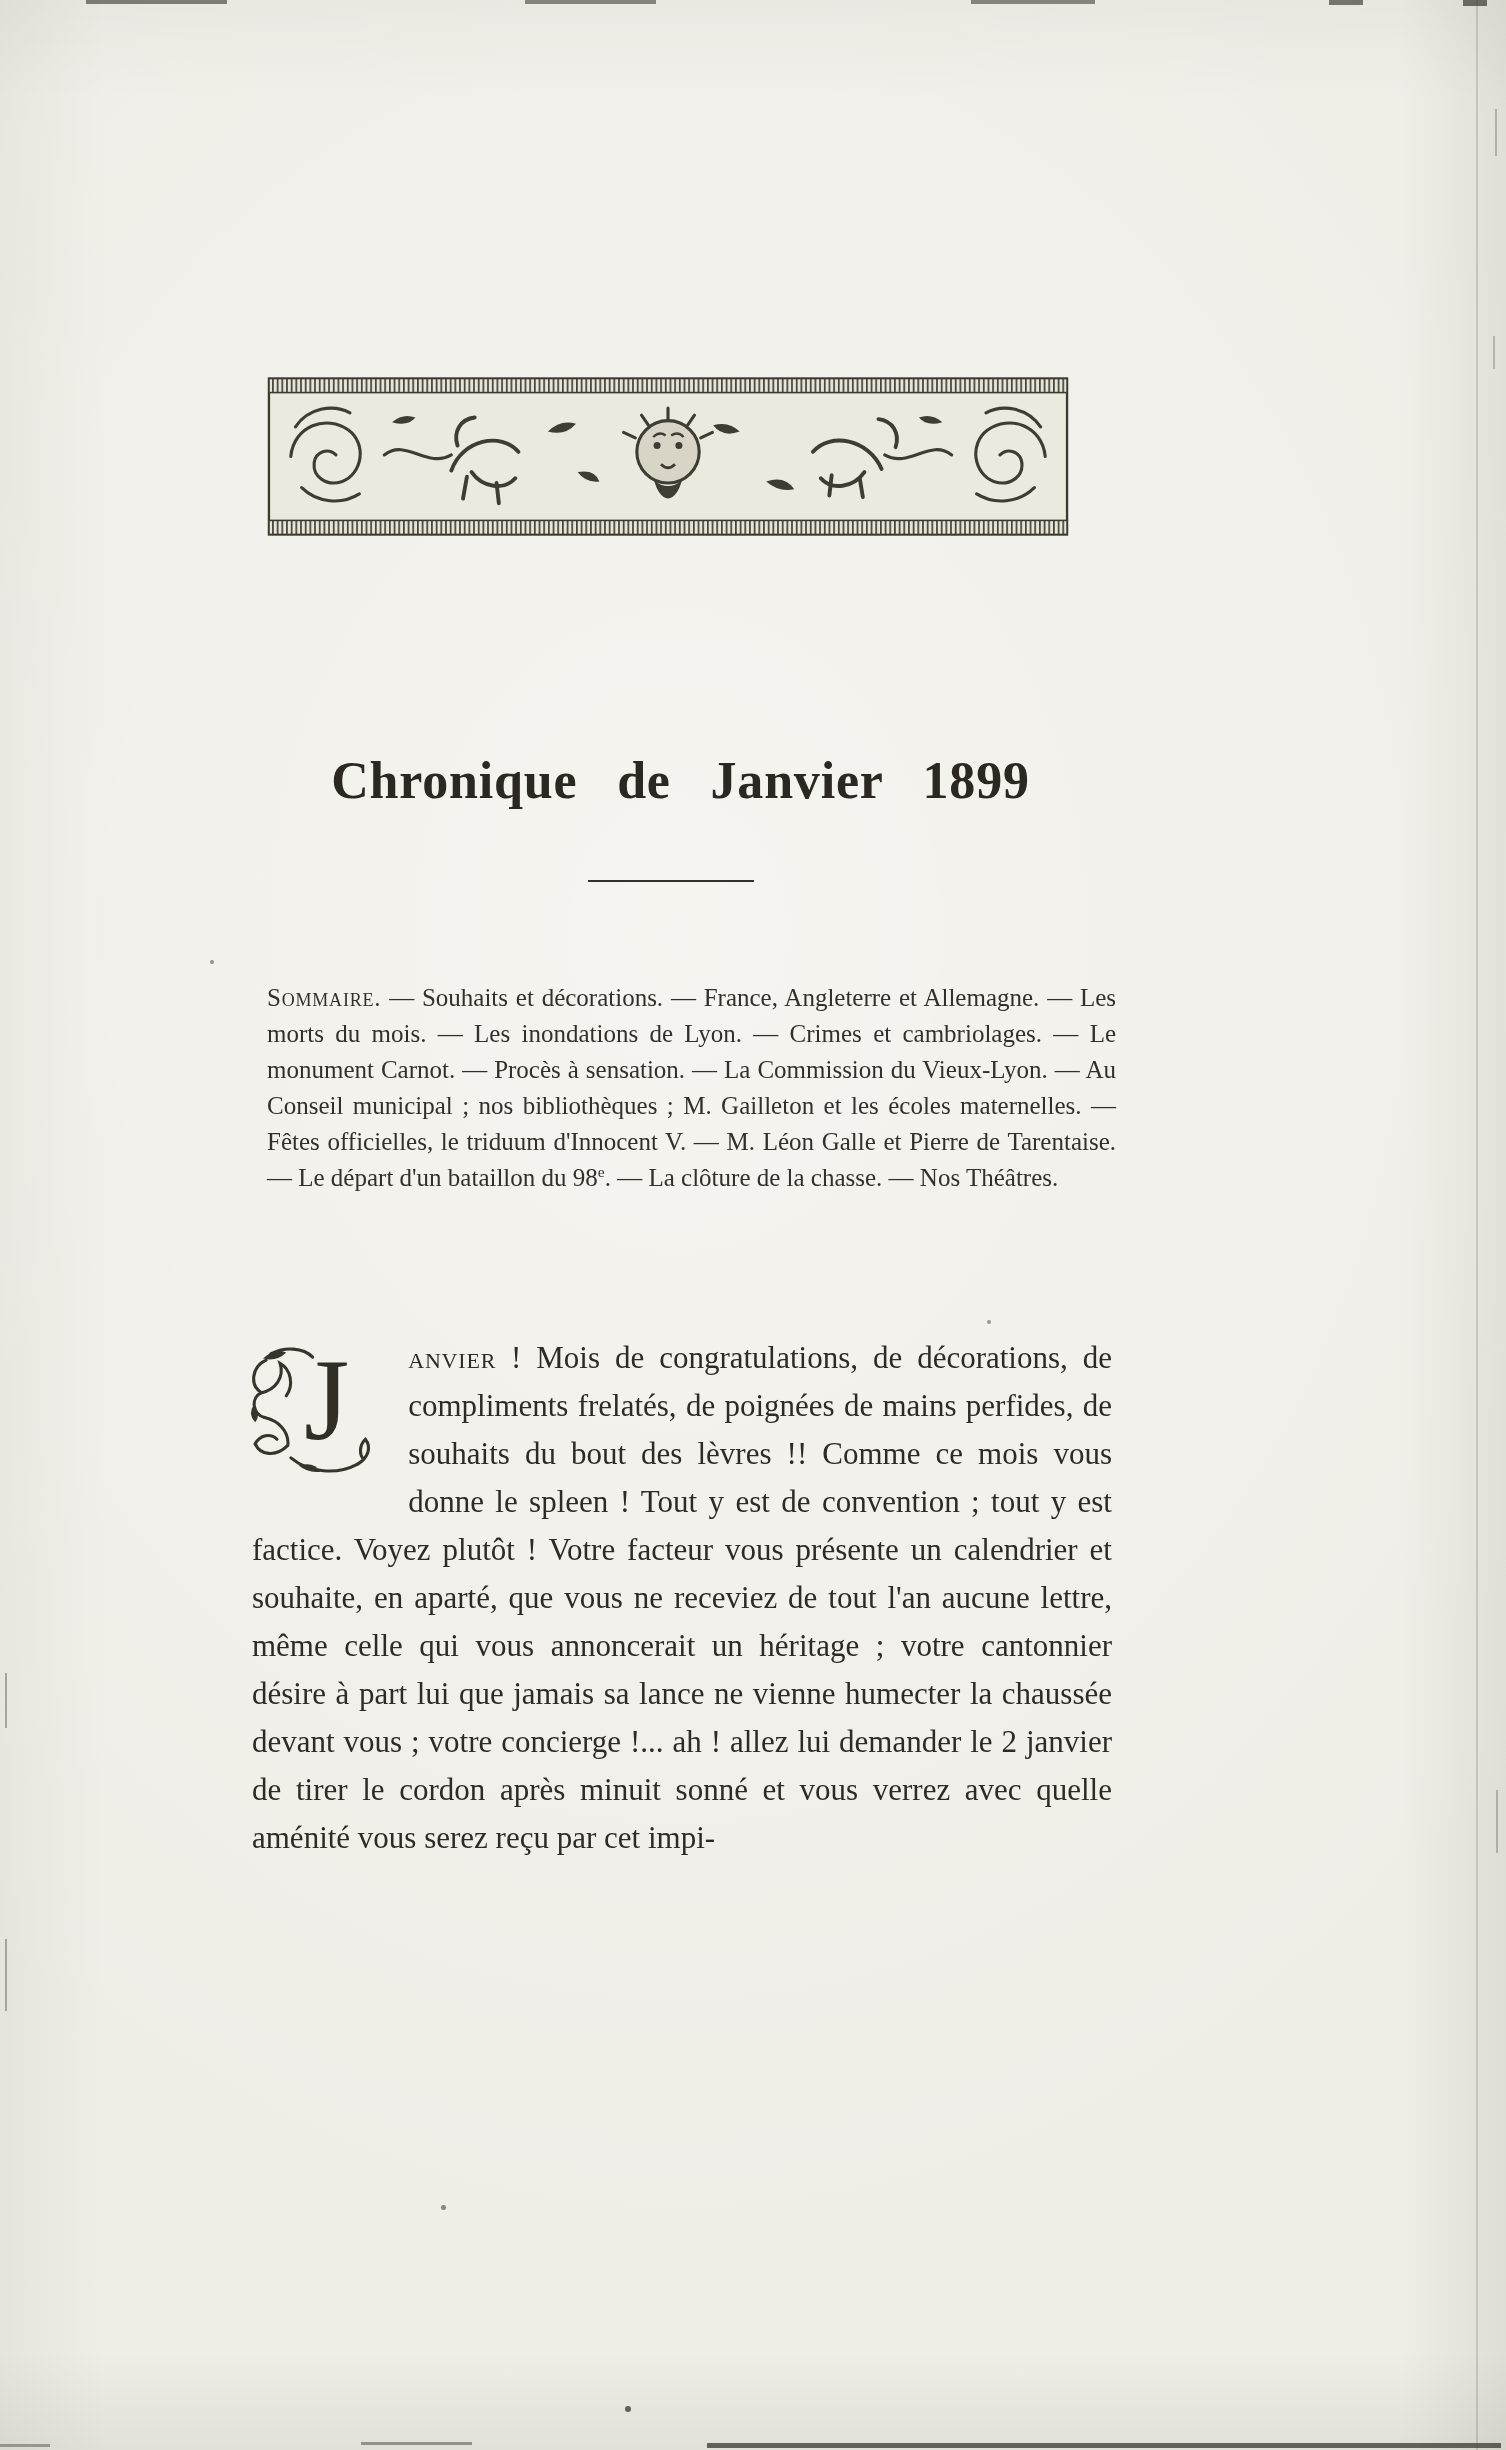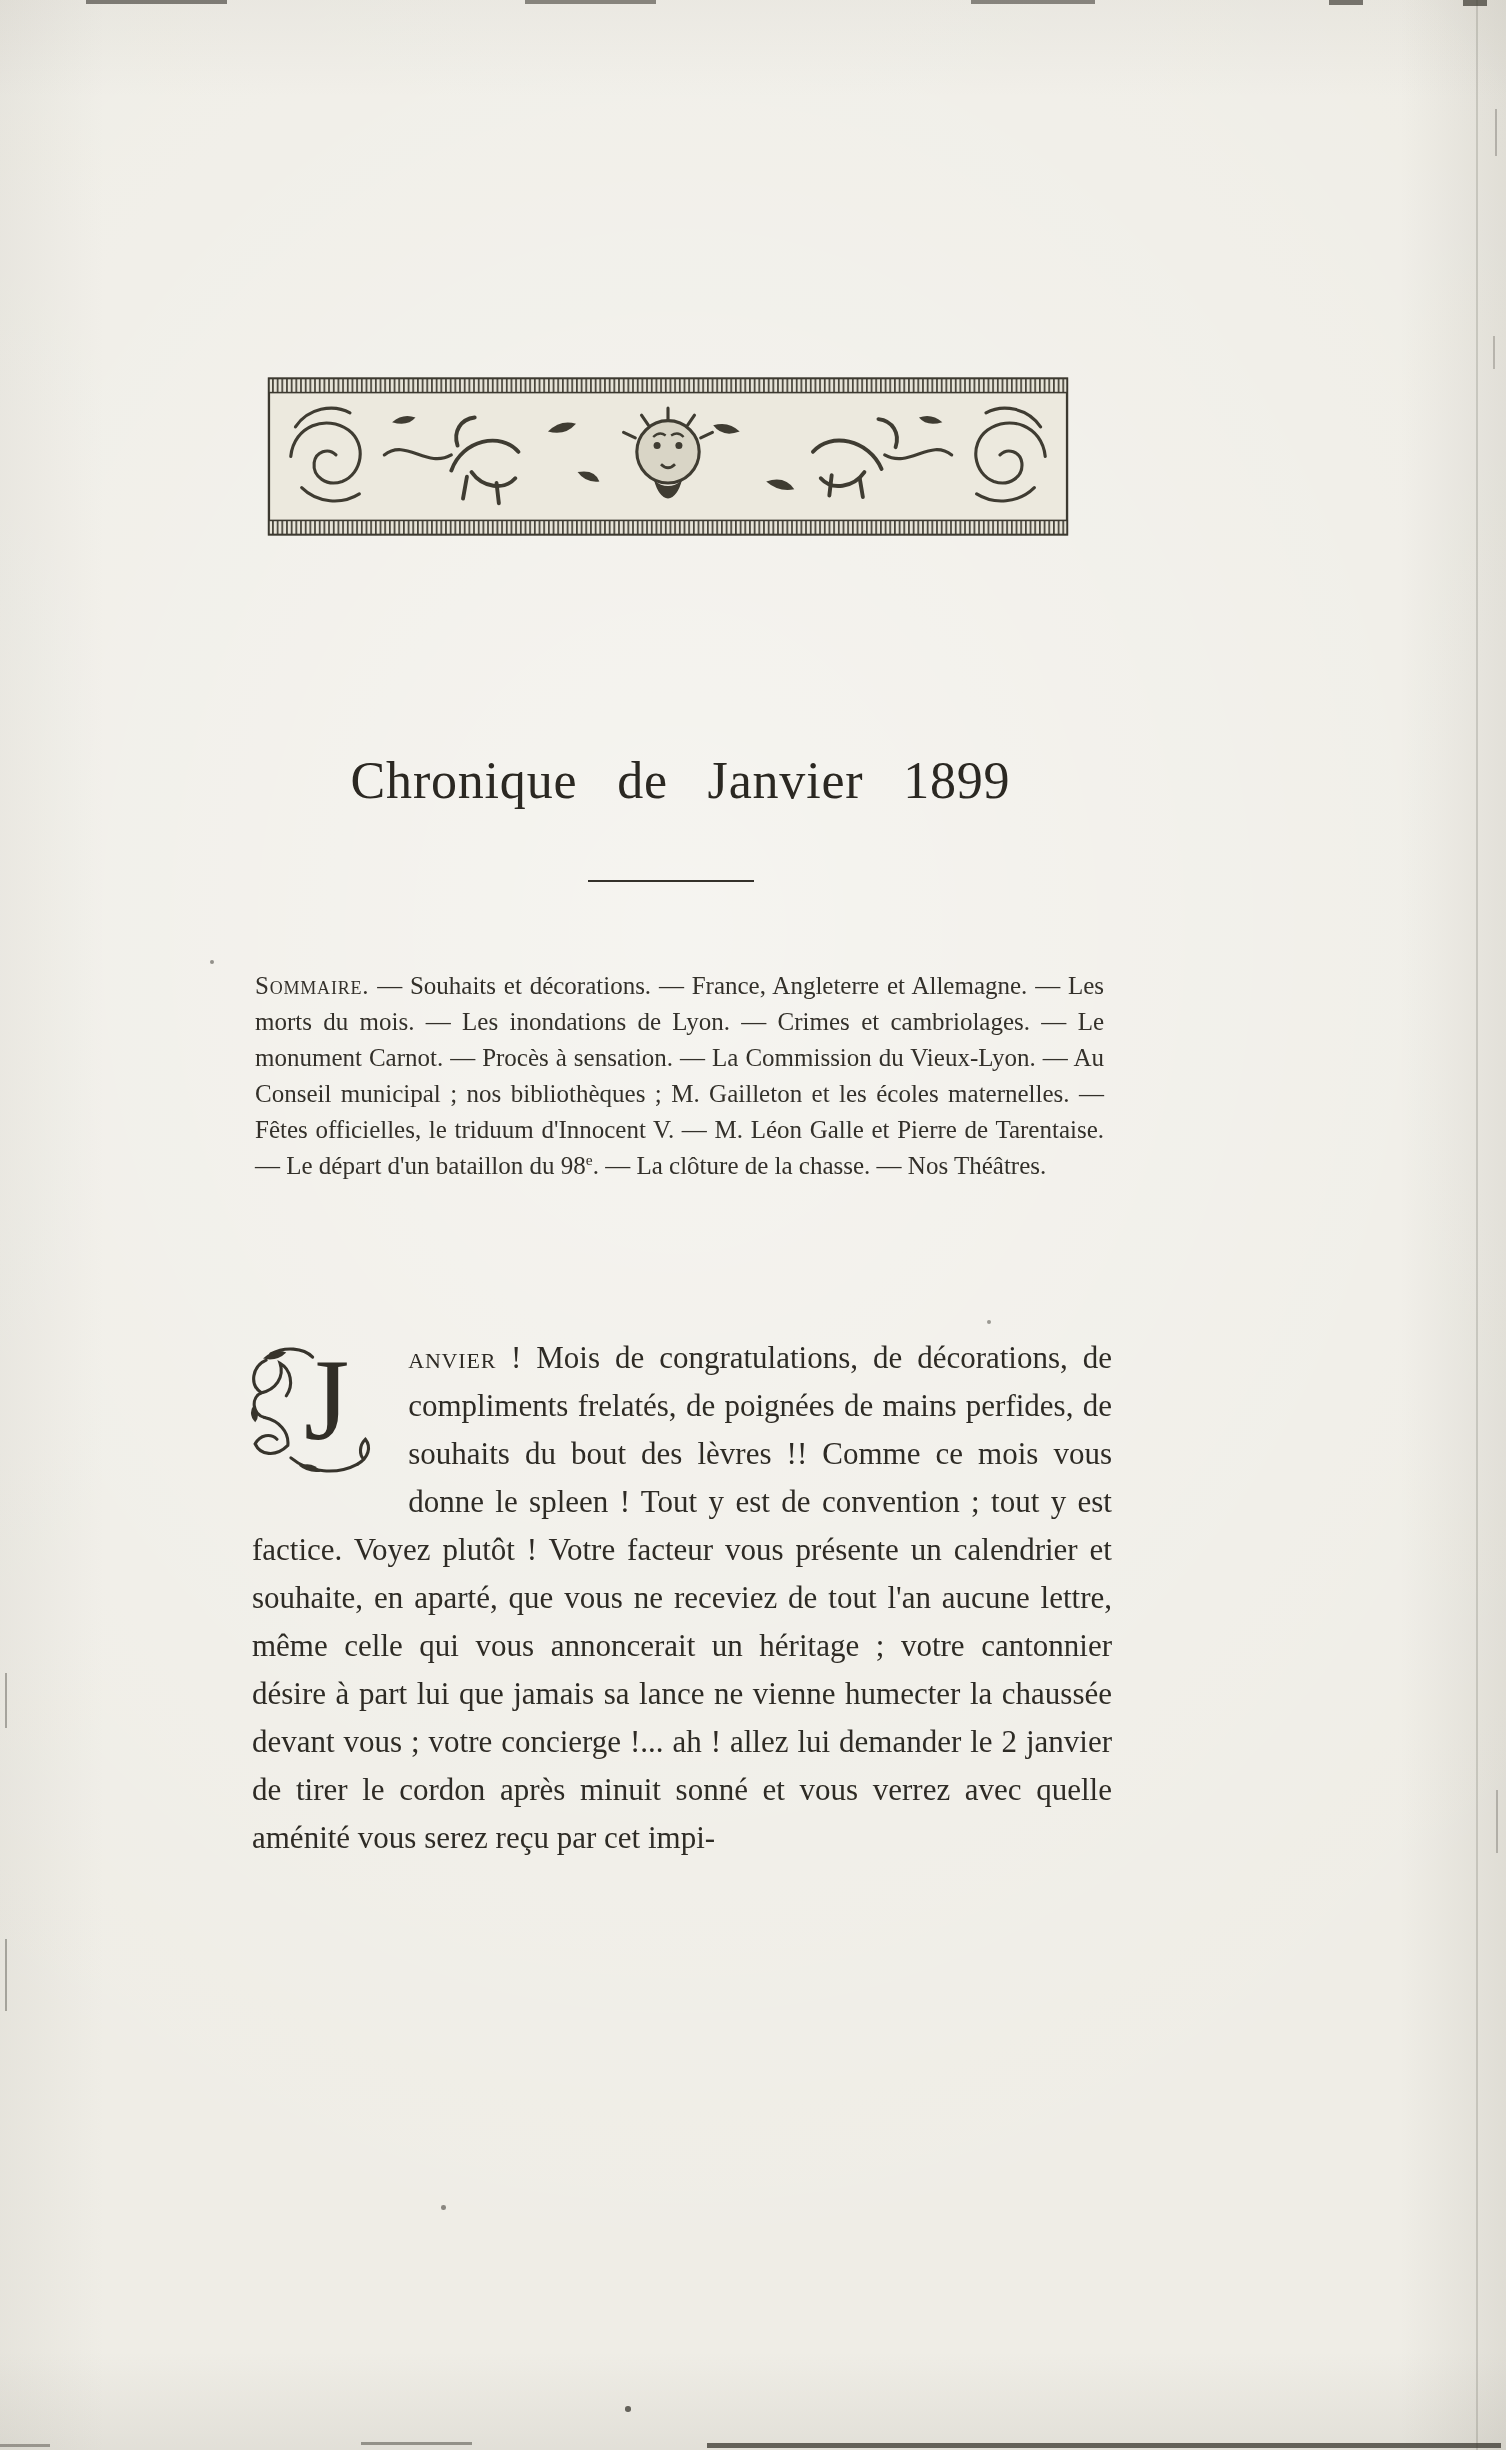--- a/index.html
+++ b/index.html
@@ -23,34 +23,34 @@
   
   .banner {
     position: absolute; left: 266px; top: 377px;
     width: 804px; height: 159px;
   }
   .banner svg { display: block; width: 100%; height: 100%; }
 
   
   .title {
     position: absolute; left: 252px; top: 750px; width: 857px;
-    margin: 0; font-weight: normal;
+    margin: 0; font-weight: bold;
     font-size: 52px; line-height: 1.2;
     letter-spacing: 0.8px; word-spacing: 0.5em;
     text-align: center; color: #2b2822;
   }
   .rule {
     position: absolute; left: 588px; top: 880px;
     width: 166px; height: 2.3px; background: #34312a;
   }
 
   
   .sommaire {
     position: absolute; left: 255px; top: 968px; width: 849px;
-    margin: 0;
+    margin: 12px;
     font-size: 25px; line-height: 36px;
     text-align: justify; color: #33302a;
   }
   .sc { font-variant: small-caps; letter-spacing: 0.8px; }
   .sommaire sup { font-size: 0.62em; vertical-align: super; line-height: 0; }
 
   
   .bodytext {
     position: absolute; left: 252px; top: 1334px; width: 860px;
     margin: 0;

